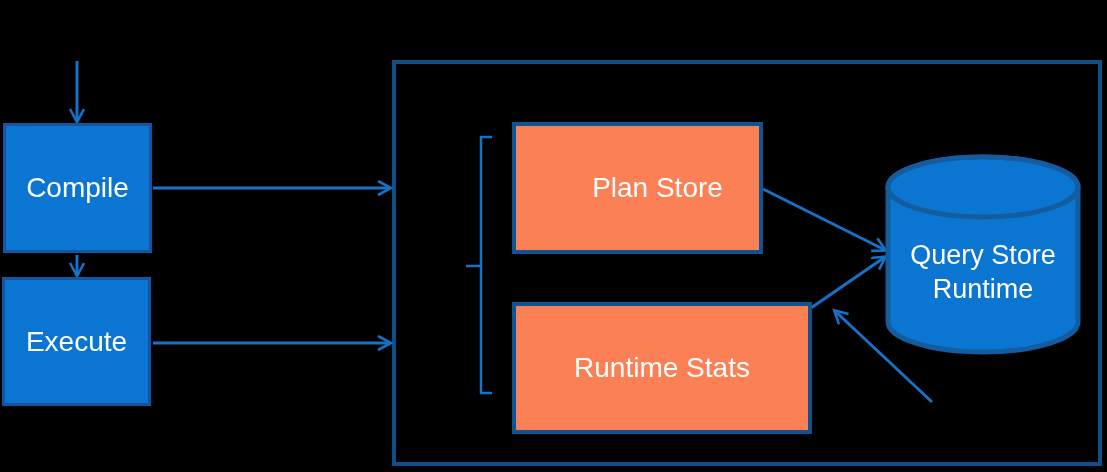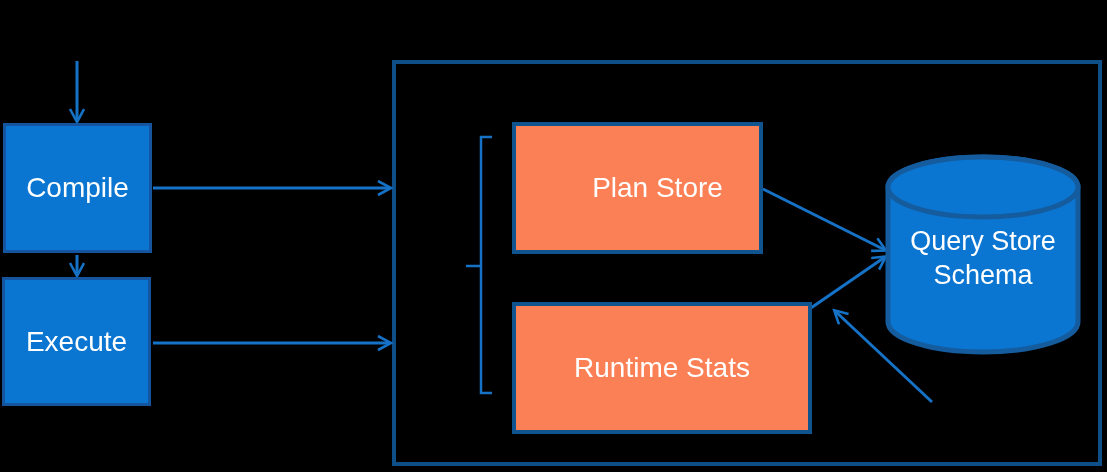--- a/index.html
+++ b/index.html
@@ -33,21 +33,21 @@
   .node-execute{left:2px;top:277px;width:149px;height:129px;}
   .node-plan-store{left:512px;top:122px;width:251px;height:132px;padding-left:40px;}
   .node-runtime-stats{left:512px;top:268px;width:300px;height:132px;margin-top:34px;}
   .frame{
     position:absolute;left:392px;top:60px;
     box-sizing:border-box;width:710px;height:406px;
     border:4px solid var(--container-border,#0D4F86);
     background:transparent;
   }
   .cyl-label{
-    position:absolute;left:888px;top:224px;width:190px;
+    position:absolute;left:888px;top:238px;width:190px;
     color:var(--text,#fff);
     font-size:27px;line-height:34px;
     text-align:center;
   }
   .arrow-line{stroke:var(--arrow,#1572C6);stroke-width:3;fill:none;}
   .brace-line{stroke:var(--arrow,#1572C6);stroke-width:2.5;fill:none;}
   .arrowhead-glyph{stroke:var(--arrow,#1572C6);stroke-width:2.6;fill:none;}
   .cyl-shape{fill:var(--cylinder-fill,#0B76D1);stroke:var(--cylinder-border,#155C9E);stroke-width:5;}
 </style>
 </head>
@@ -89,16 +89,16 @@
 
   <div class="node orange-node node-plan-store">
     <span>Plan Store</span>
   </div>
   <div class="node orange-node node-runtime-stats">
     <span>Runtime Stats</span>
   </div>
 
   <div class="cyl-label">
     <div>Query Store</div>
-    <div>Schema</div>
+    <div>Runtime</div>
   </div>
 
 </div>
 
 </body></html>

